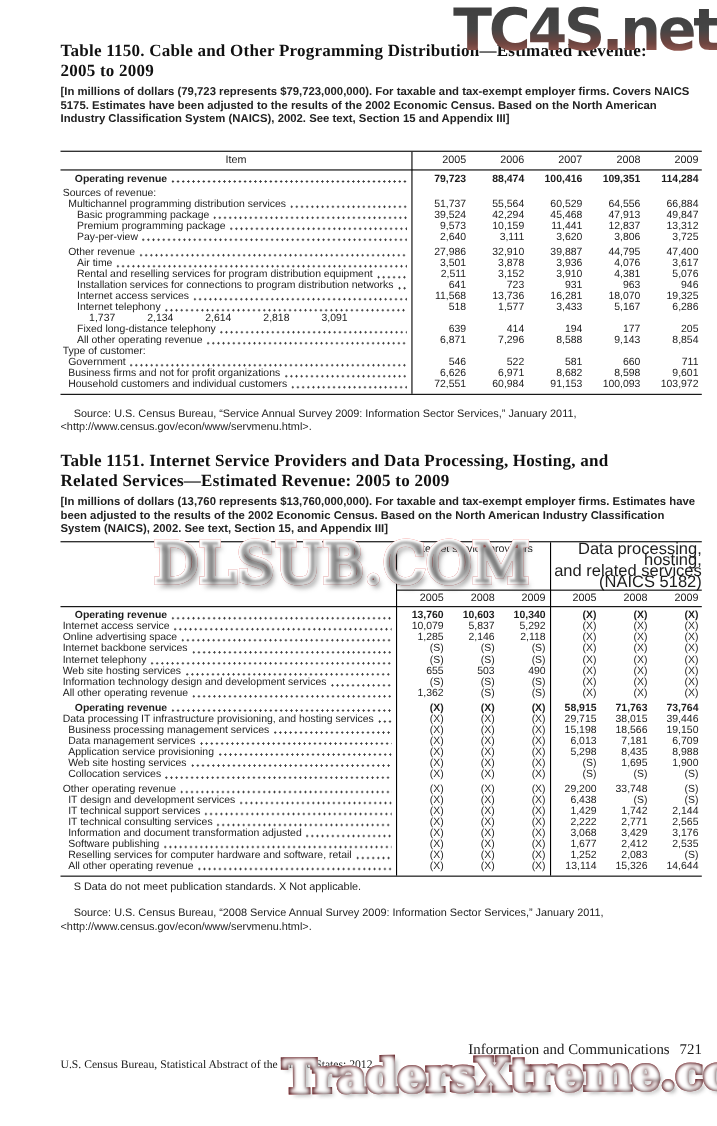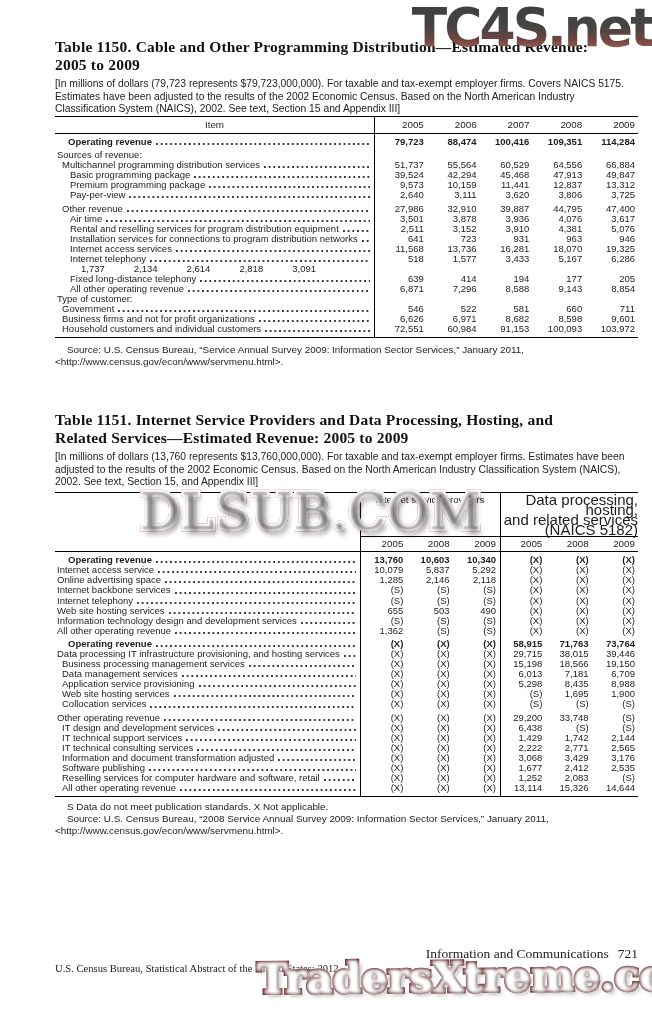--- a/index.html
+++ b/index.html
@@ -3,24 +3,24 @@
 <meta charset="utf-8">
 <style>
   html,body{margin:0;padding:0;background:#e8e8e8;}
   .page{position:relative;width:652px;height:1024px;background:#ffffff;overflow:hidden;
         font-family:"Liberation Sans",sans-serif;color:#1c1c1c;}
   .content-abs{position:absolute;left:55px;width:583px;}
 
   
   .tbl-title{font-family:"Liberation Serif",serif;font-weight:bold;font-size:15.5px;
              line-height:18px;color:#111;letter-spacing:.2px;}
-  .tbl-note{margin-top:4px;font-size:10.3px;line-height:12.5px;color:#222;}
-
-  
-  .tbl{margin-top:0;border-top:1px solid #000;border-bottom:1px solid #000;position:relative;}
+  .tbl-note{margin-top:4px;font-size:10.3px;line-height:12.5px;color:#222;font-weight:bold;}
+
+  
+  .tbl{margin-top:21px;border-top:1px solid #000;border-bottom:1px solid #000;position:relative;}
   .vr{position:absolute;top:0;bottom:0;width:1px;background:#000;}
   .vr-a{left:319px}.vr-b{left:305px}.vr-c{left:445px}
 
   
   .t1head{display:flex;align-items:flex-end;border-bottom:1px solid #000;padding:2px 0 3px;}
   .t1head-item{width:319px;text-align:center;font-size:9.8px;}
   .ycell1{width:52.8px;box-sizing:border-box;text-align:right;padding-right:3px;font-size:9.8px;}
 
   
   .t2head{display:flex;border-bottom:1px solid #000;}
@@ -43,21 +43,21 @@
   .indb{padding-left:13px !important;}
   .row-label{white-space:nowrap;}
   .leader{flex:1 1 auto;min-width:6px;height:4px;align-self:flex-end;margin:0 2px 1px 4px;
           background-image:radial-gradient(circle at 1.1px 2px,#3c3c3c 0.85px,rgba(0,0,0,0) 1.05px);
           background-size:4.7px 4px;background-repeat:repeat-x;}
   .cell{box-sizing:border-box;text-align:right;padding-right:3px;flex:none;}
   .c1{width:52.8px;}.c2{width:46.33px;}
 
   
   .src{margin-top:6px;font-size:9.9px;line-height:11.6px;color:#222;}
-  .src .l1{padding-left:12px;}
+  .src .l1{padding-left:12px;margin-top:12px;}
   .fnote{padding-left:12px;}
 
   
   .footer-right{position:absolute;top:946px;right:14px;font-family:"Liberation Serif",serif;
                 font-size:13.5px;color:#1a1a1a;}
   .footer-right .pg{margin-left:9px;}
   .footer-credit{position:absolute;top:963px;left:55px;font-family:"Liberation Serif",serif;
                  font-size:10.6px;color:#1a1a1a;}
 
   

